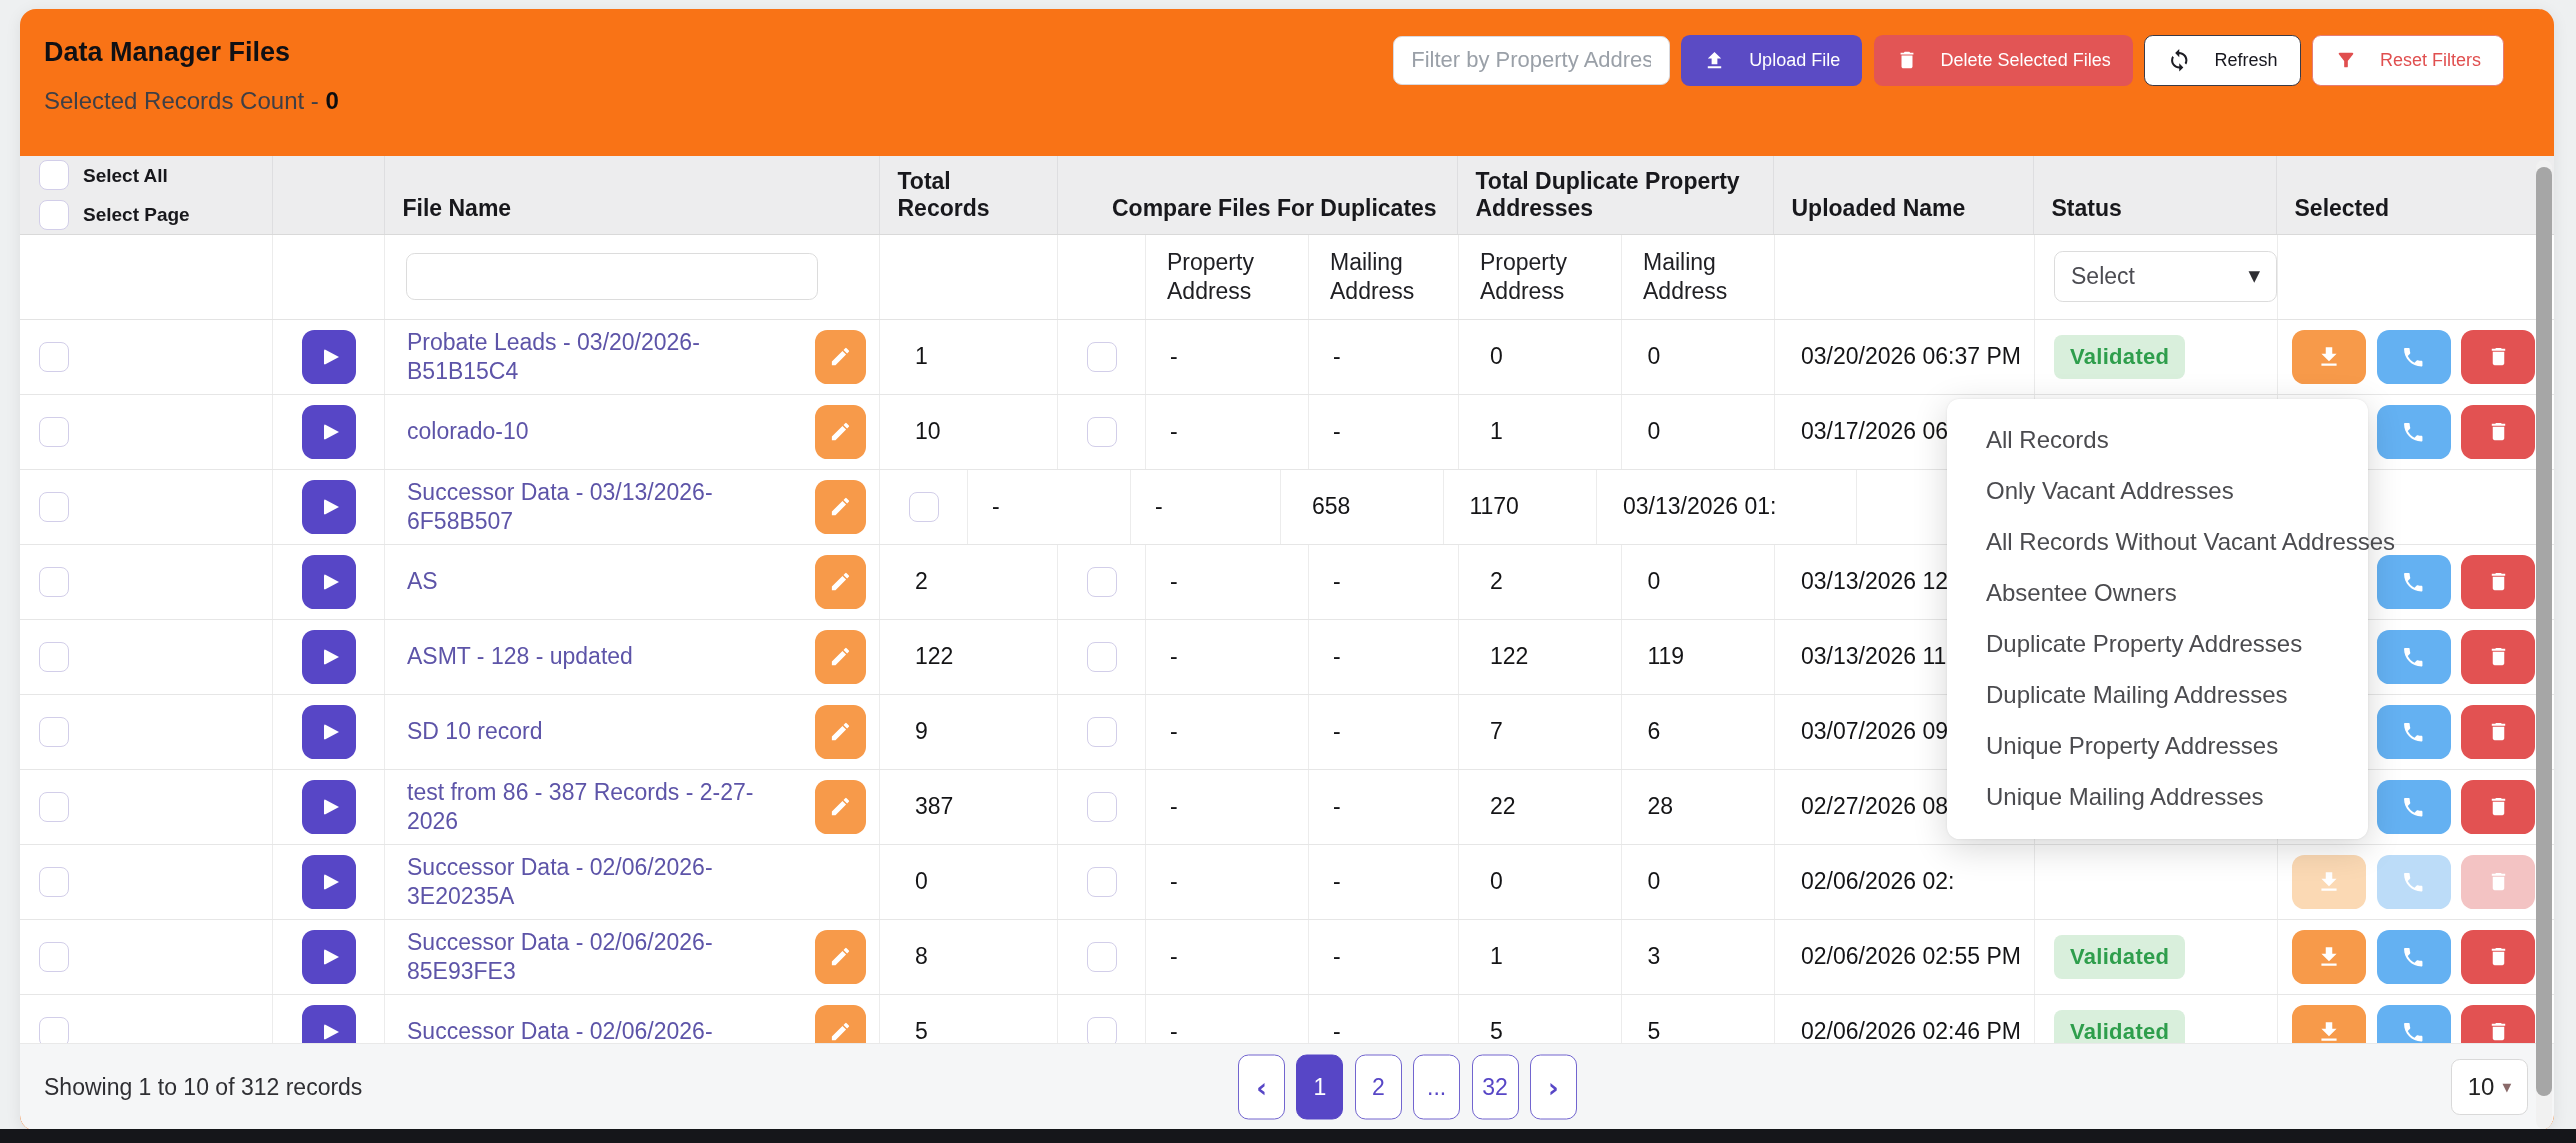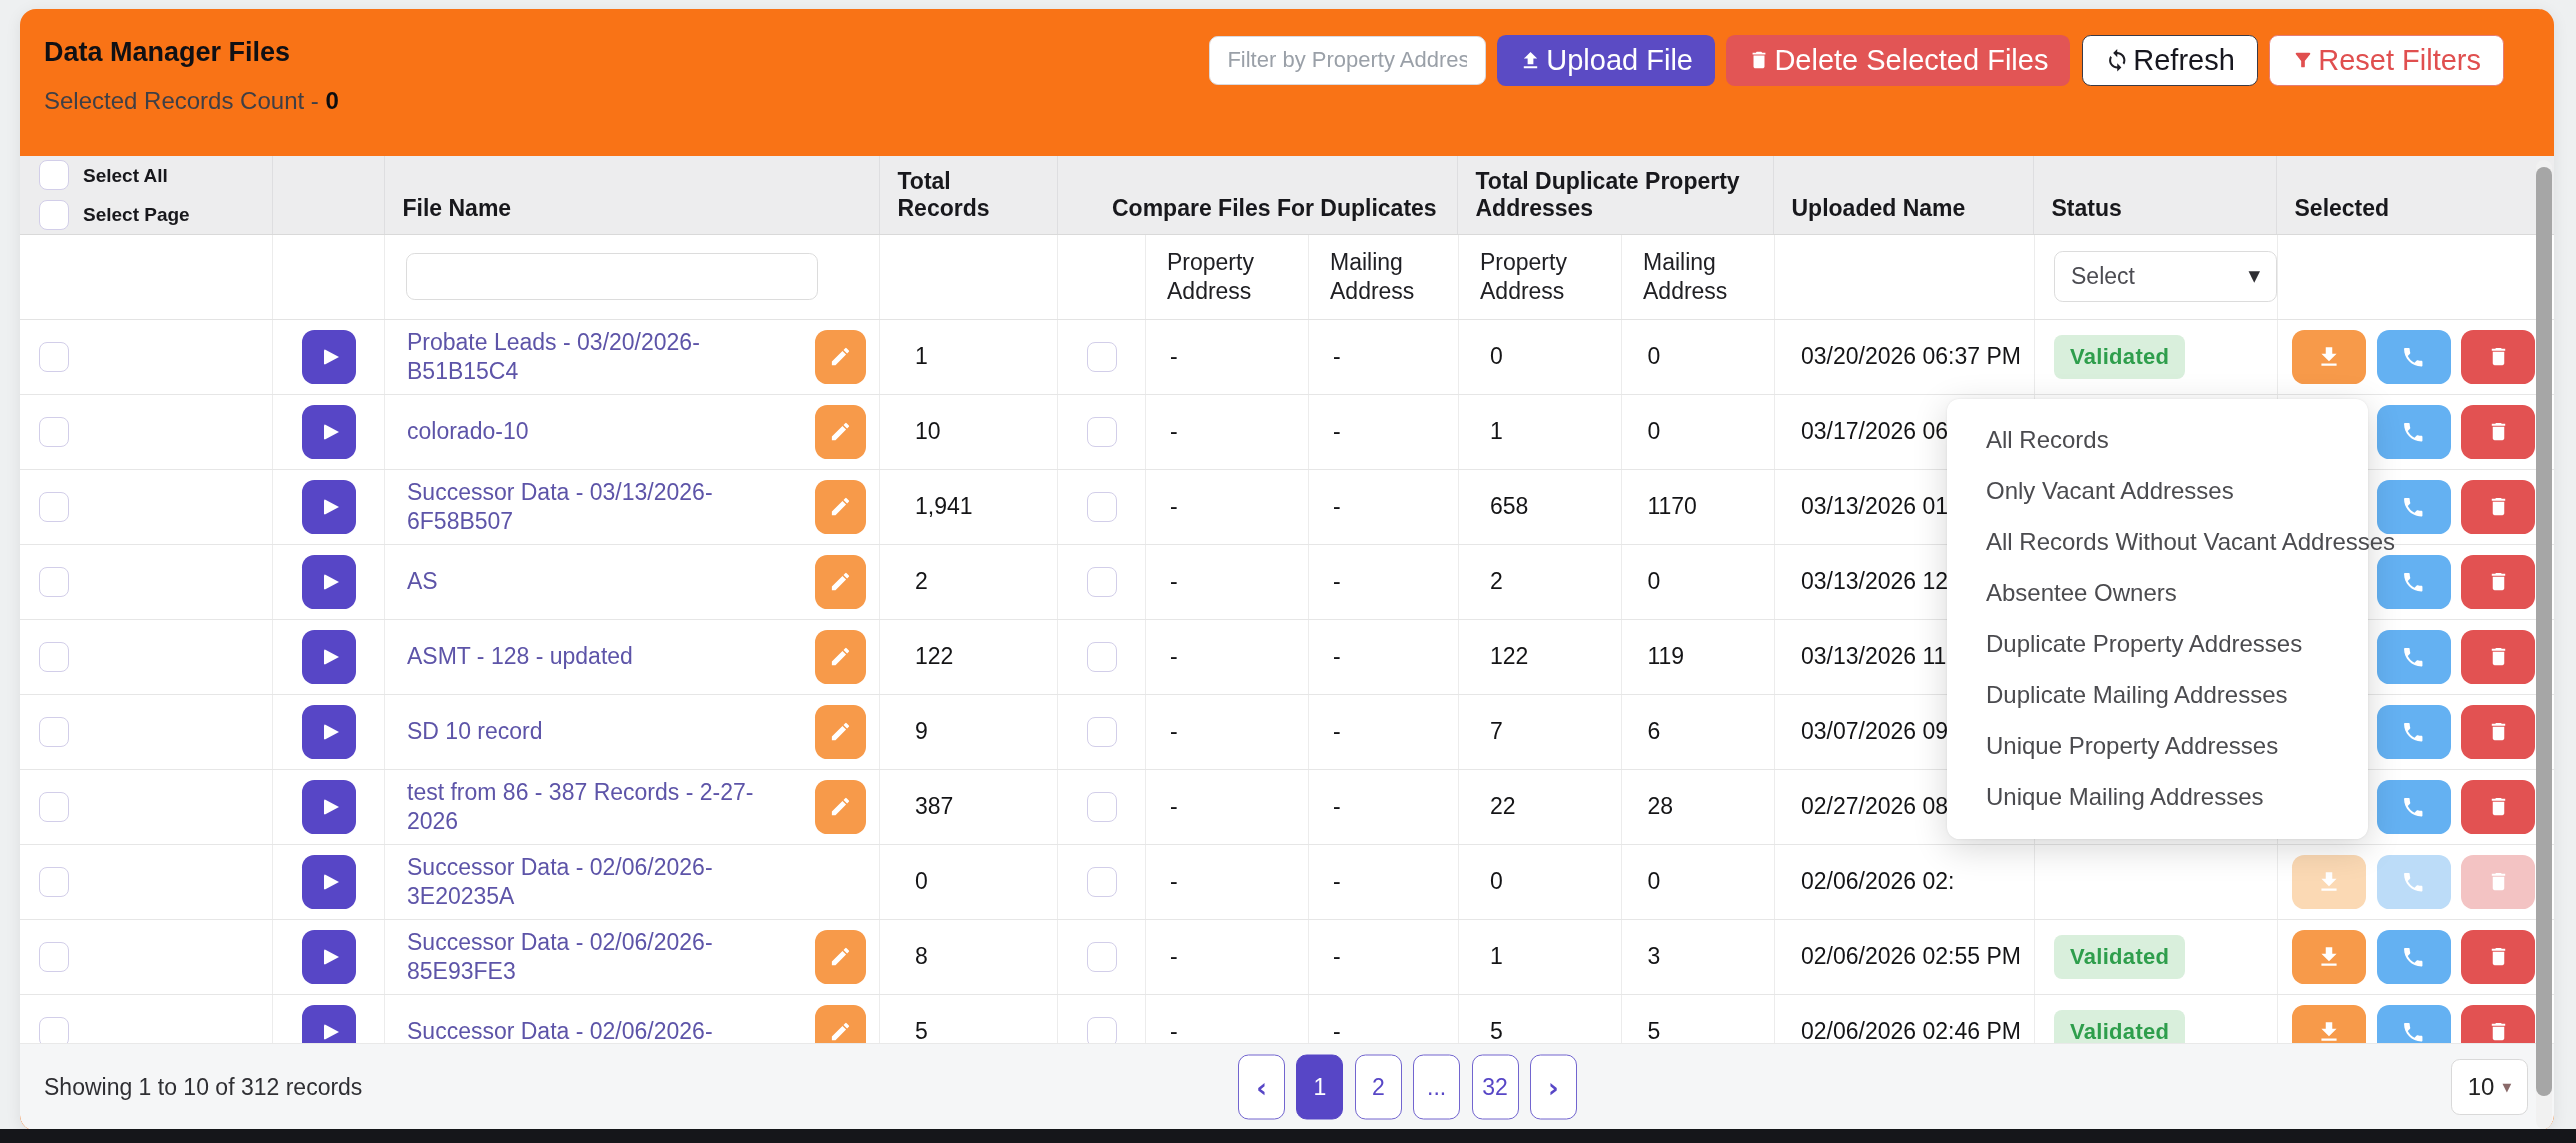--- a/index.html
+++ b/index.html
@@ -13,22 +13,22 @@
   
   .head { padding:28px 0 0 24px; }
   .title { font-size:27px; font-weight:700; color:#101014; }
   .subtitle { margin-top:19px; font-size:24px; color:#3f3f46; }
   .subtitle b { color:#0d0d0f; }
 
   .toolbar { position:absolute; top:26px; right:50px; display:flex; gap:11.4px; align-items:center; }
   .filter-input { width:277px; height:49px; border:1.8px solid #d9d9de; border-radius:8.8px;
     padding:0 17.5px; font-size:22px; color:#333; outline:none; font-family:"Liberation Sans",sans-serif;}
   .filter-input::placeholder { color:#9aa0a8; }
-  .btn { height:51px; border-radius:8.8px; display:flex; align-items:center; gap:4px;
-    padding:0 22px; font-size:29px; border:none; cursor:pointer; white-space:nowrap;
+  .btn { height:51px; border-radius:8.8px; display:flex; align-items:center; gap:23px;
+    padding:0 22px; font-size:18px; border:none; cursor:pointer; white-space:nowrap;
     font-family:"Liberation Sans",sans-serif; }
   .btn-upload { background:#5b4bc4; color:#fff; }
   .btn-delete { background:#e25555; color:#fff; }
   .btn-refresh { background:#fff; color:#17171f; border:1.8px solid #3a3a46; }
   .btn-reset { background:#fff; color:#e04f4f; border:1.8px solid #e57c76; }
 
   
   .table { position:absolute; left:0; top:147px; width:2534px; }
   .w1{width:253px}.w2{width:112px}.w3{width:495px}.w4{width:178px}.w5{width:88px}
   .w6{width:163px}.w7{width:150px}.w8{width:163px}.w9{width:153px}.w10{width:260px}
@@ -329,21 +329,20 @@
     <div class="cell w3 c3">
       <span class="fname">Successor Data - 03/13/2026-6F58B507</span>
       <button class="pencil">
         <span>
           <svg width="23" height="23" viewBox="0 0 24 24" fill="#fff">
                     <path d="M3 17.25V21h3.75L17.81 9.94l-3.75-3.75L3 17.25zM20.71 7.04c.39-.39.39-1.02 0-1.41l-2.34-2.34a.996.996 0 0 0-1.41 0l-1.83 1.83 3.75 3.75 1.83-1.83z"></path>
                   </svg>
         </span>
       </button>
     </div>
-    <div class="cell w4 c4 num">1,941</div>
     <div class="cell w5 c5">
               <span class="cb"></span>
             </div>
     <div class="cell w6 c6 num">-</div>
     <div class="cell w7 c7 num">-</div>
     <div class="cell w8 c8 num">658</div>
     <div class="cell w9 c9 num">1170</div>
     <div class="cell w10 c10 date">03/13/2026 01:</div>
     <div class="cell w11 c11"></div>
     <div class="cell w12 c12">

